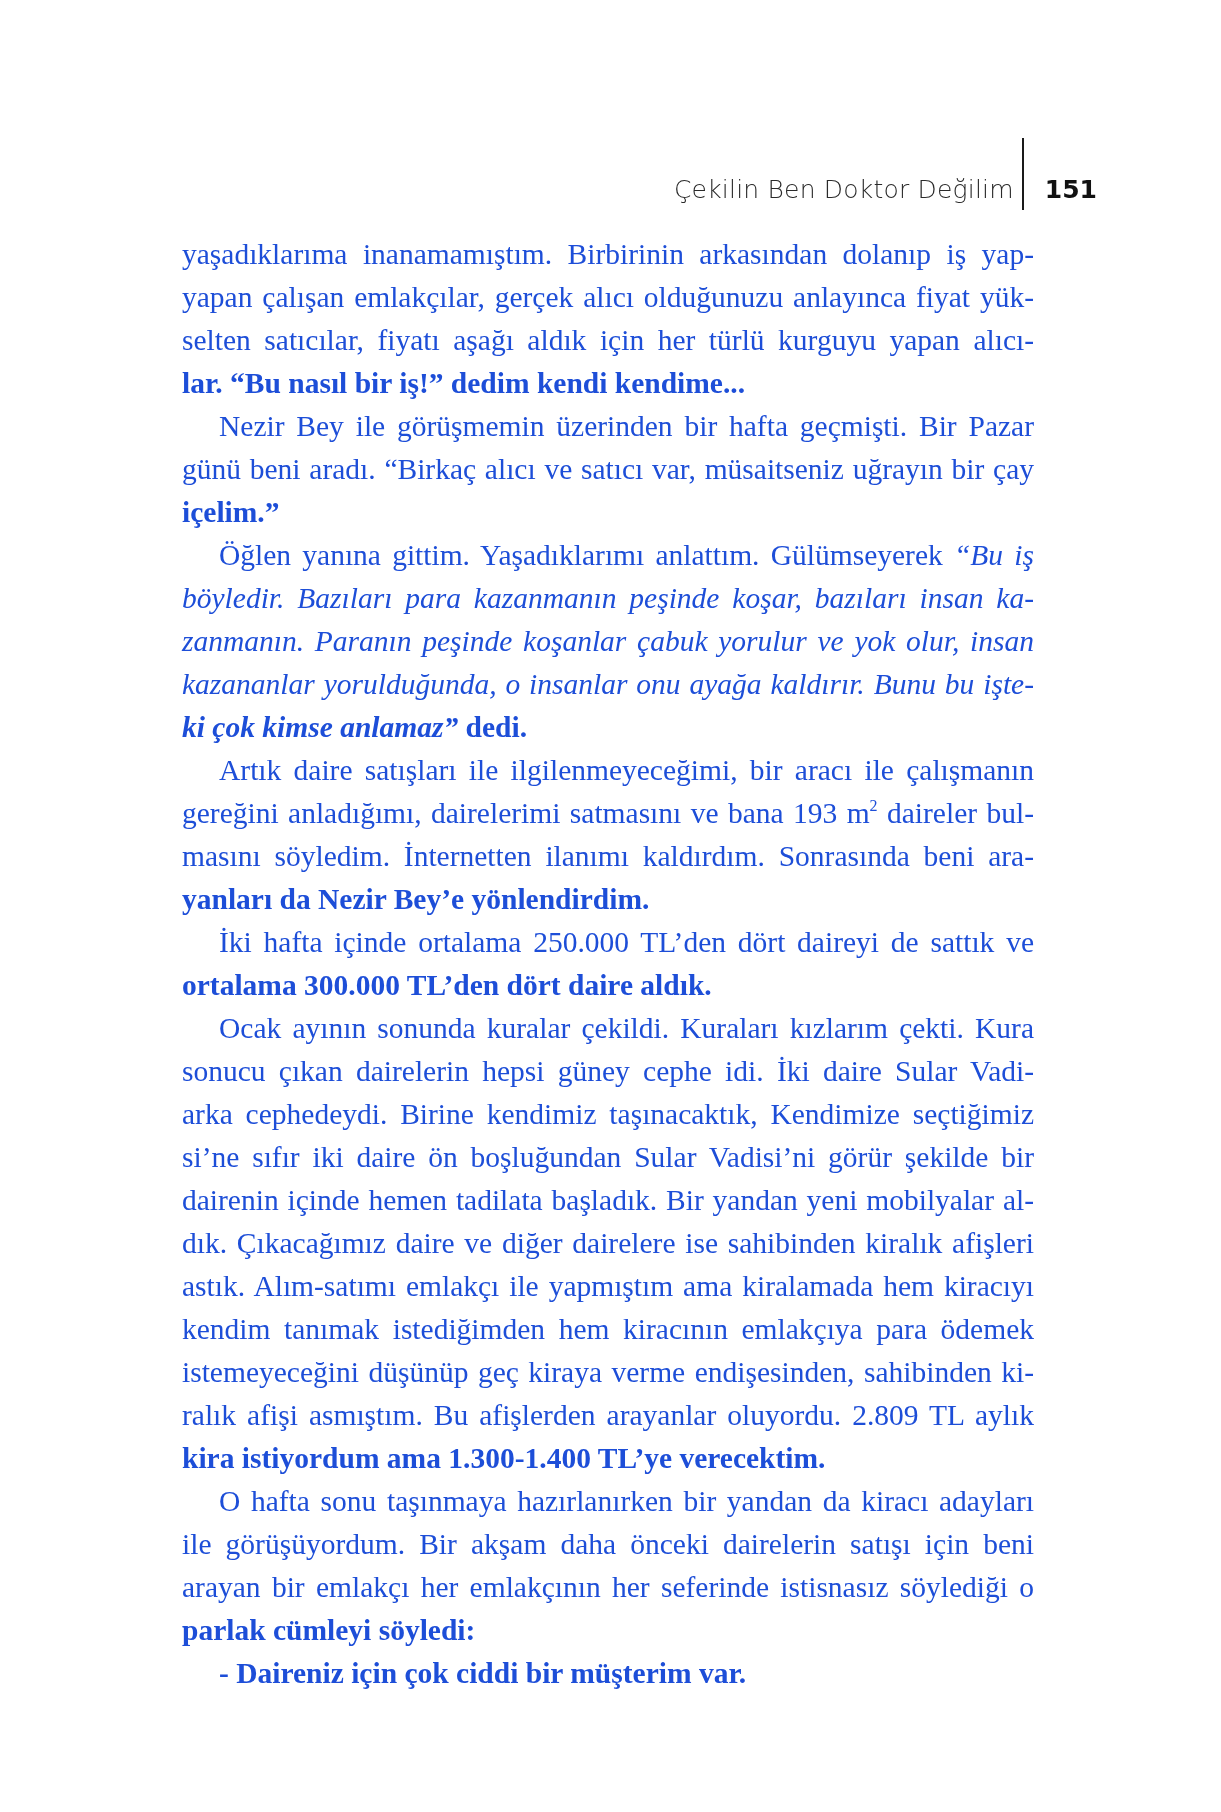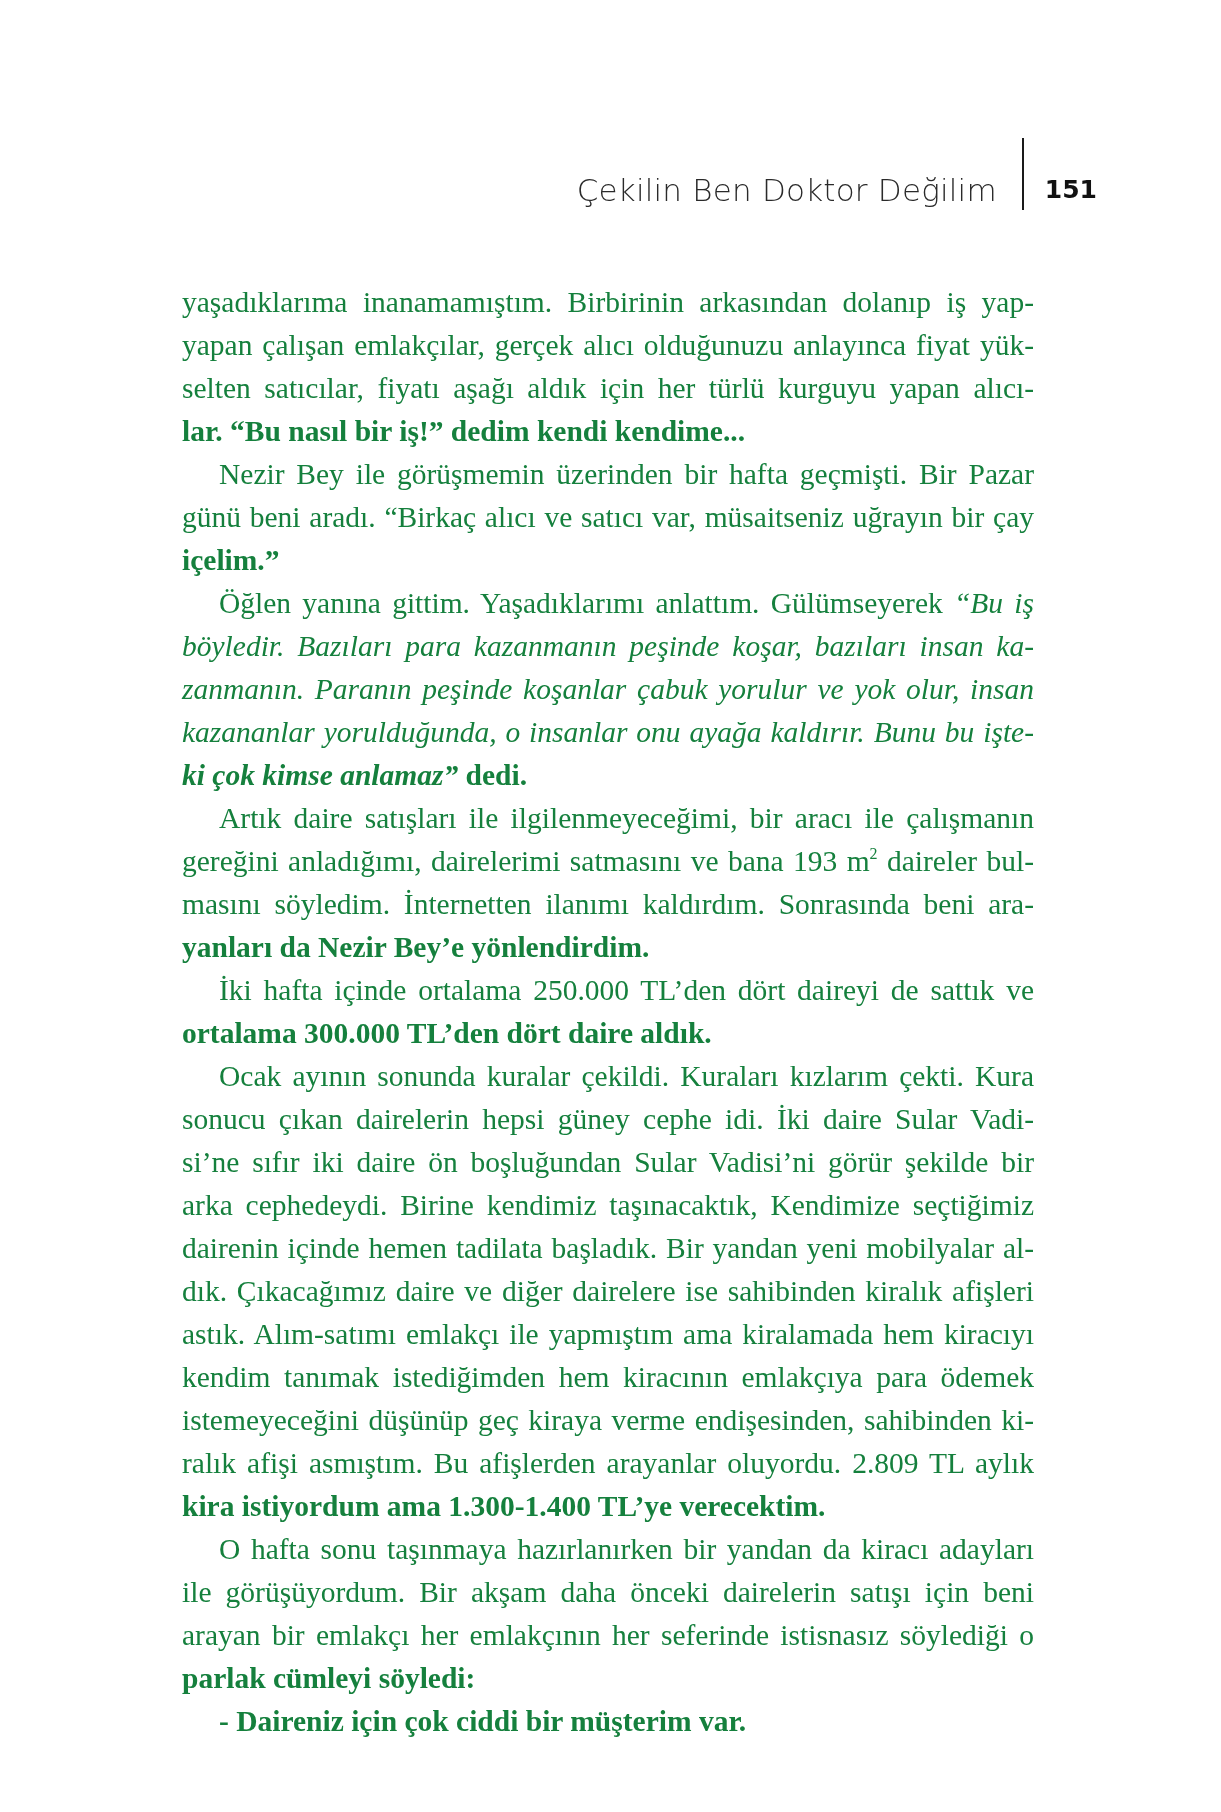--- a/index.html
+++ b/index.html
@@ -3,26 +3,26 @@
 <meta charset="utf-8">
 <style>
   html, body { margin: 0; padding: 0; background: #ffffff; }
   body { width: 1221px; height: 1812px; position: relative; overflow: hidden; }
   .page { position: absolute; left: 0; top: 0; width: 1221px; height: 1812px; background: #ffffff; }
   .header {
     position: absolute; right: 124px; top: 132px;
     display: flex; align-items: flex-end;
     font-family: "DejaVu Sans", sans-serif; color: #2a2a2a;
   }
-  .header-title { font-size: 31px; letter-spacing: 0.2px; font-weight: 300; line-height: 28px; padding-right: 25px; }
+  .header-title { font-size: 25px; letter-spacing: 0.2px; font-weight: 300; line-height: 28px; padding-right: 8px; }
   .header-rule { width: 2px; height: 72px; background: #1a1a1a; position: relative; top: 6px; }
   .header-page { font-size: 25px; font-weight: bold; line-height: 28px; padding-left: 21px; color: #111; }
   .body {
     position: absolute; left: 182px; top: 233px; width: 852px;
-    font-family: "Liberation Serif", serif; font-size: 29.5px; color: #15803d; margin-top: 48px;
+    font-family: "Liberation Serif", serif; font-size: 29.5px; color: #1d4ed8;
   }
   .line {
     height: 43px; line-height: 43px; white-space: nowrap;
     text-align: justify; text-align-last: justify; overflow: visible;
   }
   .line.last { text-align-last: left; font-weight: bold; }
   .line.indent { padding-left: 37px; }
   .it { font-style: italic; }
   sup { font-size: 16px; line-height: 0; vertical-align: 12px; }
 </style>
@@ -61,22 +61,22 @@
         <div class="line">masını söyledim. İnternetten ilanımı kaldırdım. Sonrasında beni ara-</div>
         <div class="line last">yanları da Nezir Bey’e yönlendirdim.</div>
       </div>
       <div>
         <div class="line indent">İki hafta içinde ortalama 250.000 TL’den dört daireyi de sattık ve</div>
         <div class="line last">ortalama 300.000 TL’den dört daire aldık.</div>
       </div>
       <div>
         <div class="line indent">Ocak ayının sonunda kuralar çekildi. Kuraları kızlarım çekti. Kura</div>
         <div class="line">sonucu çıkan dairelerin hepsi güney cephe idi. İki daire Sular Vadi-</div>
+        <div class="line">arka cephedeydi. Birine kendimiz taşınacaktık, Kendimize seçtiğimiz</div>
         <div class="line">si’ne sıfır iki daire ön boşluğundan Sular Vadisi’ni görür şekilde bir</div>
-        <div class="line">arka cephedeydi. Birine kendimiz taşınacaktık, Kendimize seçtiğimiz</div>
         <div class="line">dairenin içinde hemen tadilata başladık. Bir yandan yeni mobilyalar al-</div>
         <div class="line">dık. Çıkacağımız daire ve diğer dairelere ise sahibinden kiralık afişleri</div>
         <div class="line">astık. Alım-satımı emlakçı ile yapmıştım ama kiralamada hem kiracıyı</div>
         <div class="line">kendim tanımak istediğimden hem kiracının emlakçıya para ödemek</div>
         <div class="line">istemeyeceğini düşünüp geç kiraya verme endişesinden, sahibinden ki-</div>
         <div class="line">ralık afişi asmıştım. Bu afişlerden arayanlar oluyordu. 2.809 TL aylık</div>
         <div class="line last">kira istiyordum ama 1.300-1.400 TL’ye verecektim.</div>
       </div>
       <div>
         <div class="line indent">O hafta sonu taşınmaya hazırlanırken bir yandan da kiracı adayları</div>

